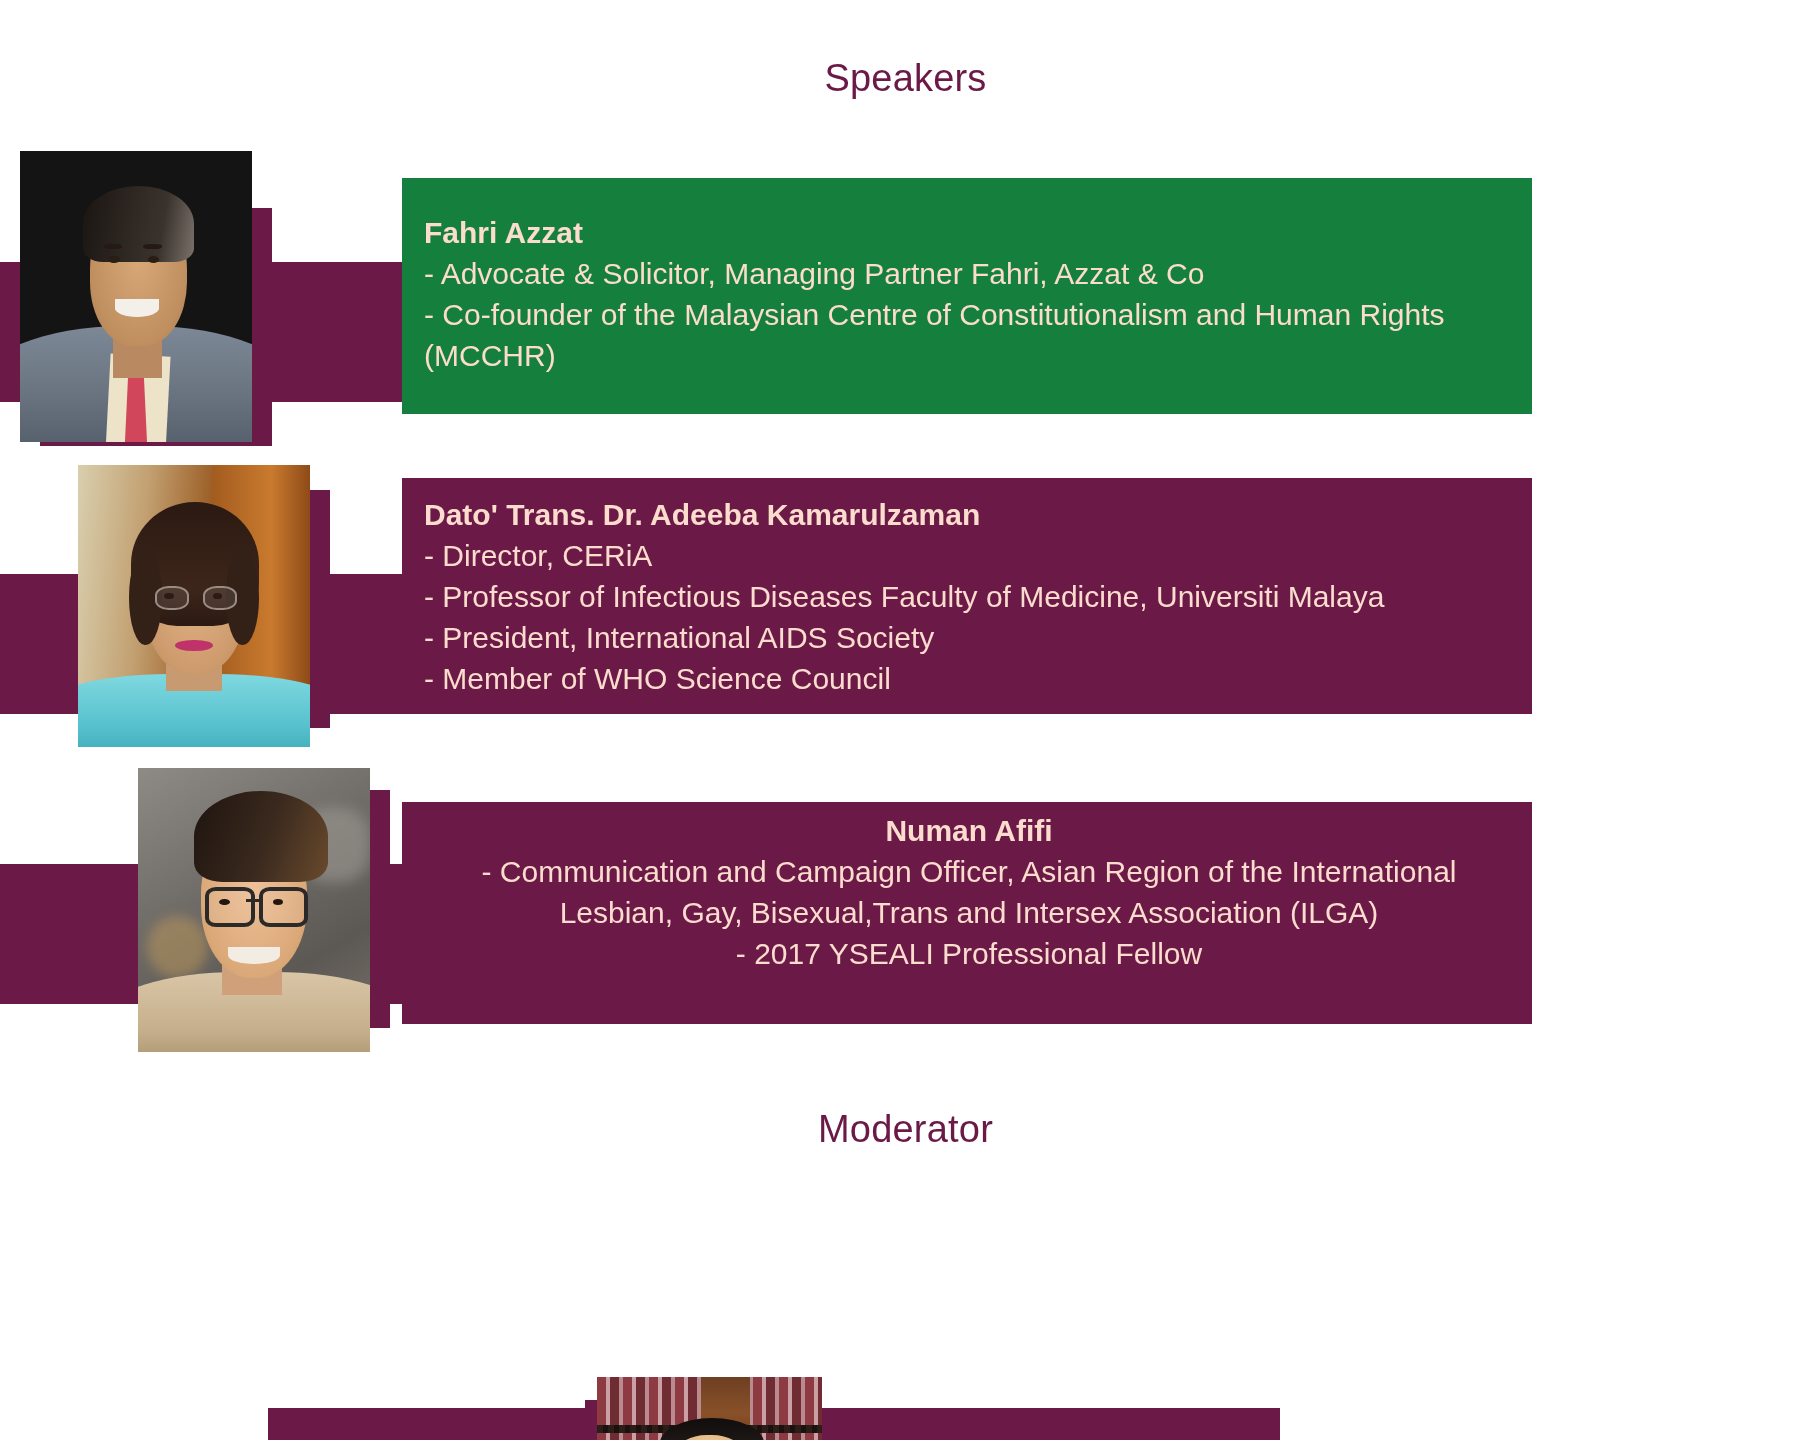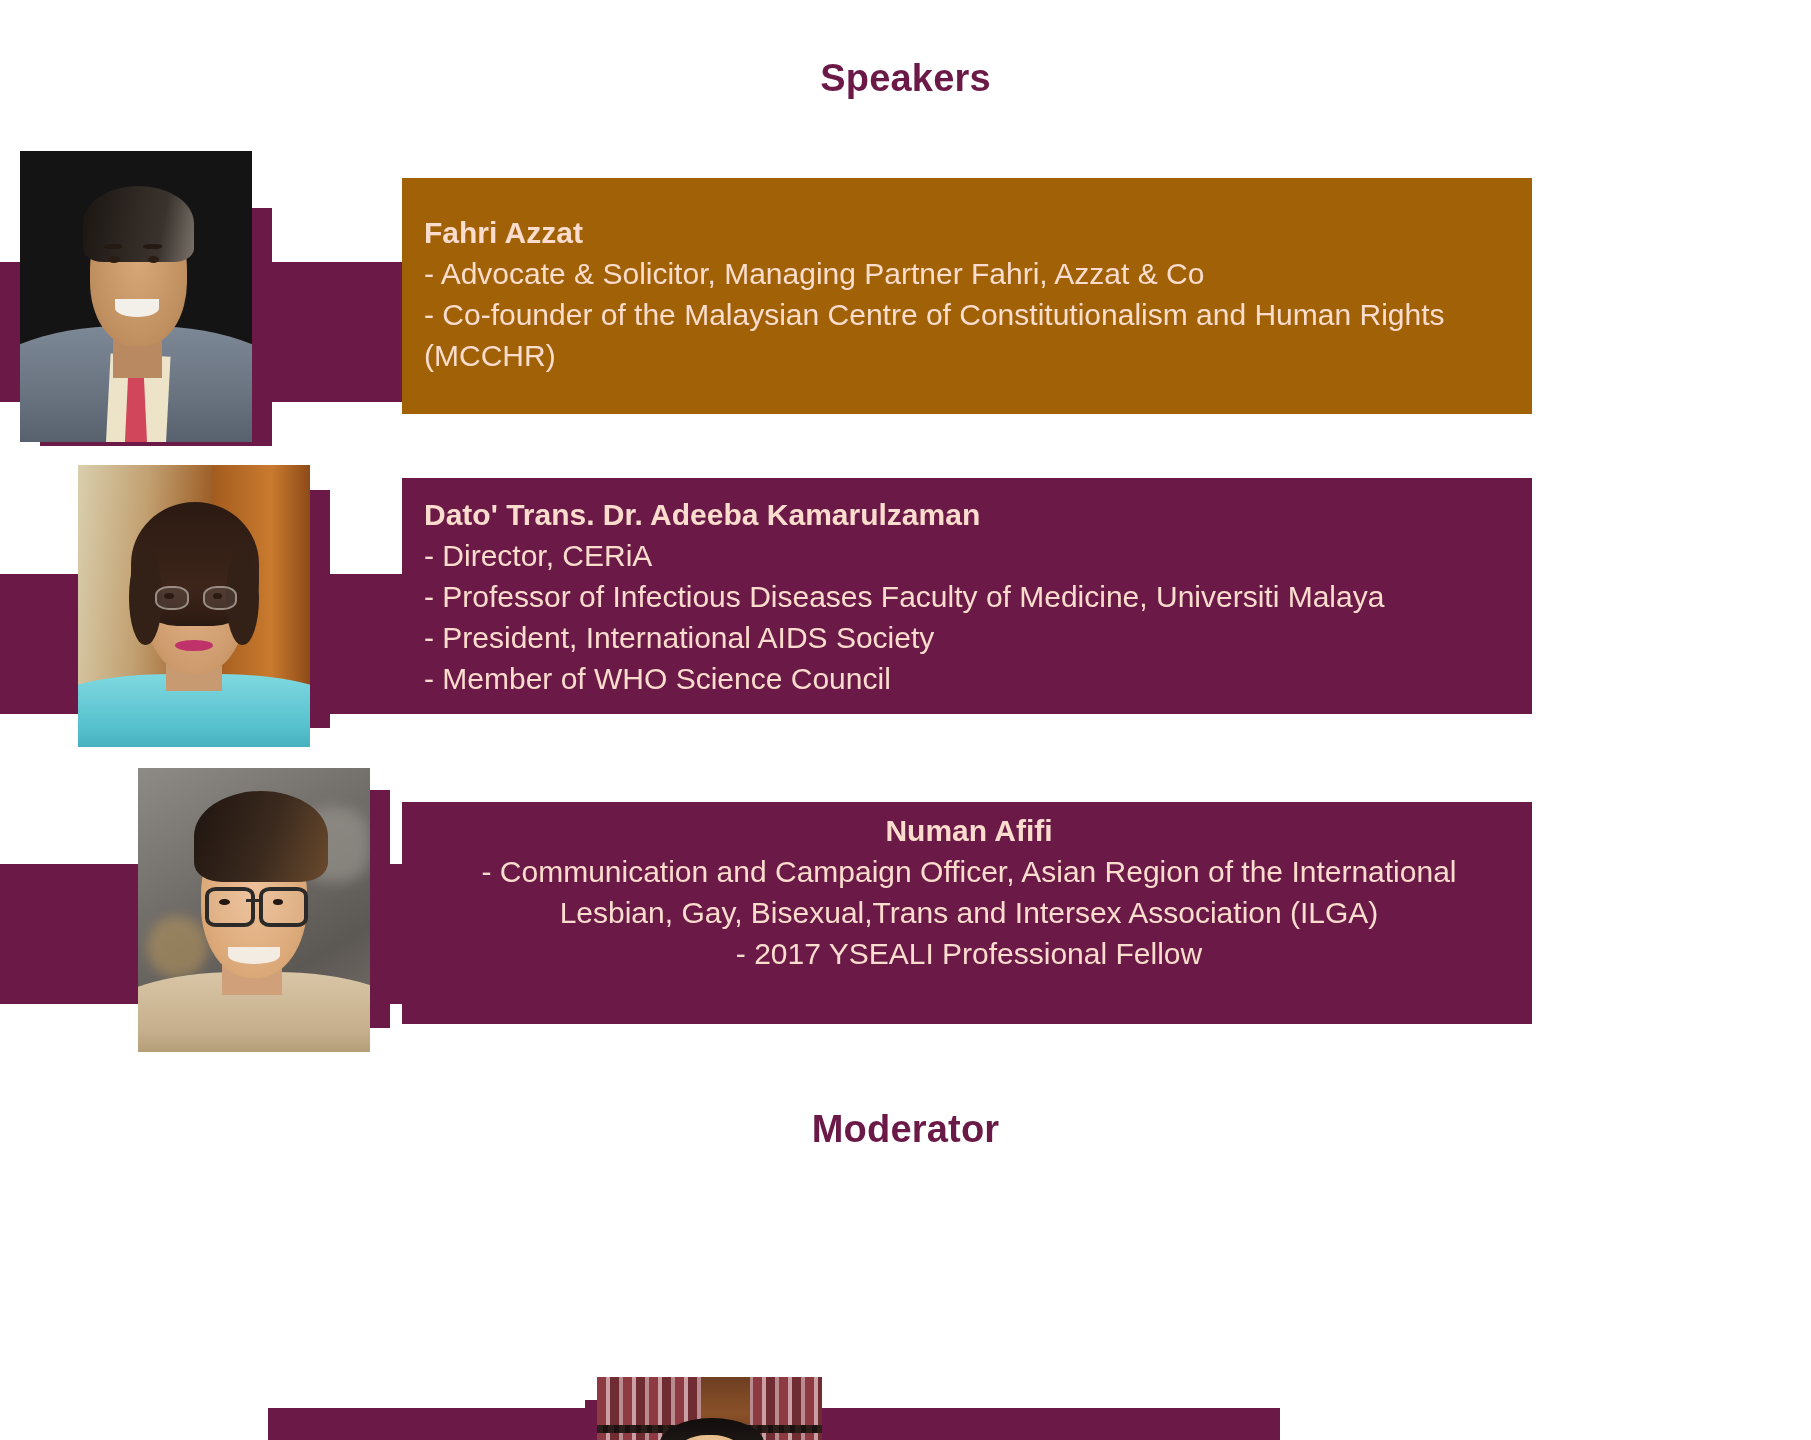--- a/index.html
+++ b/index.html
@@ -22,21 +22,21 @@
     background: #ffffff;
   }
 
   
   .section-heading {
     position: absolute;
     left: 0;
     width: 1811px;
     text-align: center;
     color: #6b1a47;
-    font-weight: bold;
+    font-weight: normal;
     font-size: 38px;
     letter-spacing: 0.2px;
   }
   #speakers-heading { top: 57px; }
   #moderator-heading { top: 1108px; }
 
   
   .band {
     position: absolute;
     background: #6b1a47;
@@ -216,21 +216,21 @@
 </style>
 </head>
 <body>
 
 <div class="slide">
 
   <div id="speakers-heading" class="section-heading" style="color: rgb(107, 26, 71);">Speakers</div>
 
   <div class="band" style="top: 262px; height: 140px; width: 470px; background: rgb(107, 26, 71);"></div>
 
-  <div class="card" style="left: 402px; top: 178px; width: 1130px; height: 236px; background: #a16207;">
+  <div class="card" style="left: 402px; top: 178px; width: 1130px; height: 236px; background: #15803d;">
     <div class="card-inner" style="top:34px;">
       <div class="person-name" style="color: rgb(251, 220, 205);">Fahri Azzat</div>
       <div class="person-line" style="color: rgb(251, 220, 205);">- Advocate &amp; Solicitor, Managing Partner Fahri, Azzat &amp; Co</div>
       <div class="person-line" style="color: rgb(251, 220, 205);">- Co-founder of the Malaysian Centre of Constitutionalism and Human Rights (MCCHR)</div>
     </div>
   </div>
 
   <div class="photo-shadow" style="left: 40px; top: 208px; width: 232px; height: 238px; background: rgb(107, 26, 71);"></div>
   <div class="photo" style="left:20px; top:151px; width:232px; height:291px;">
     <div class="ph-canvas">

